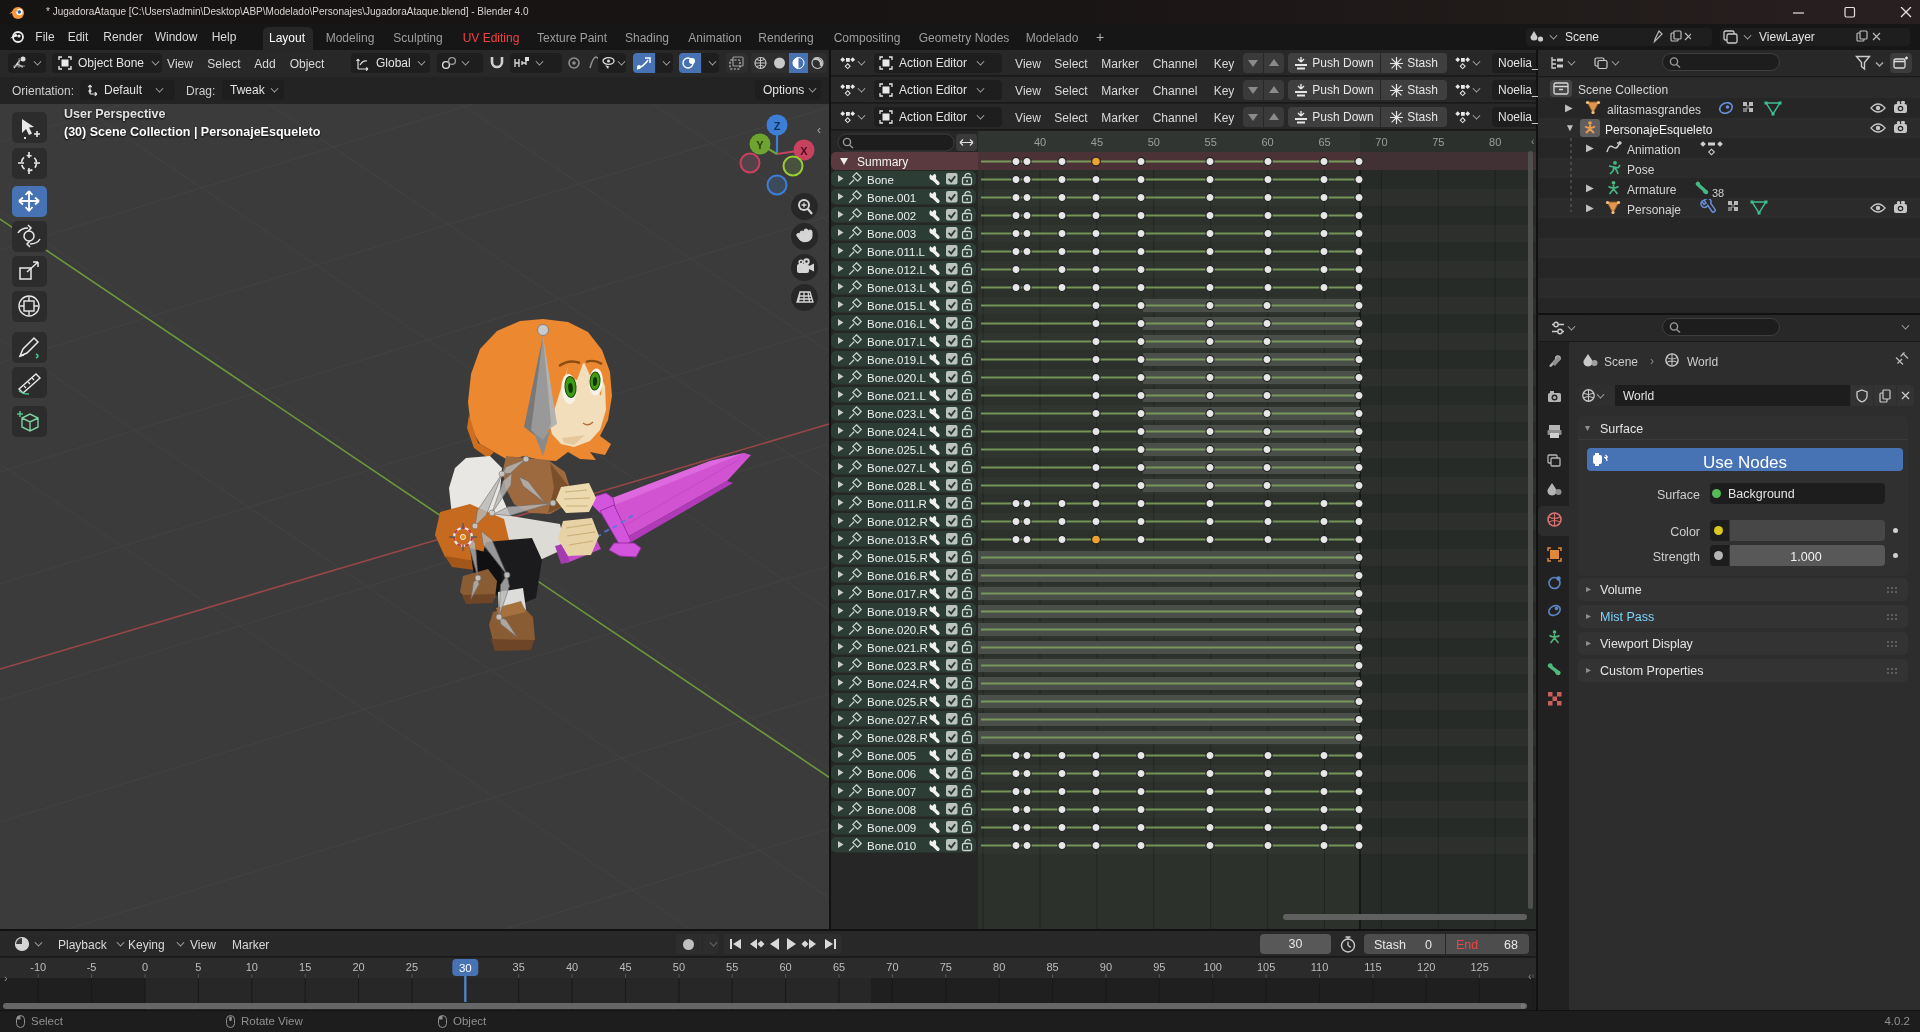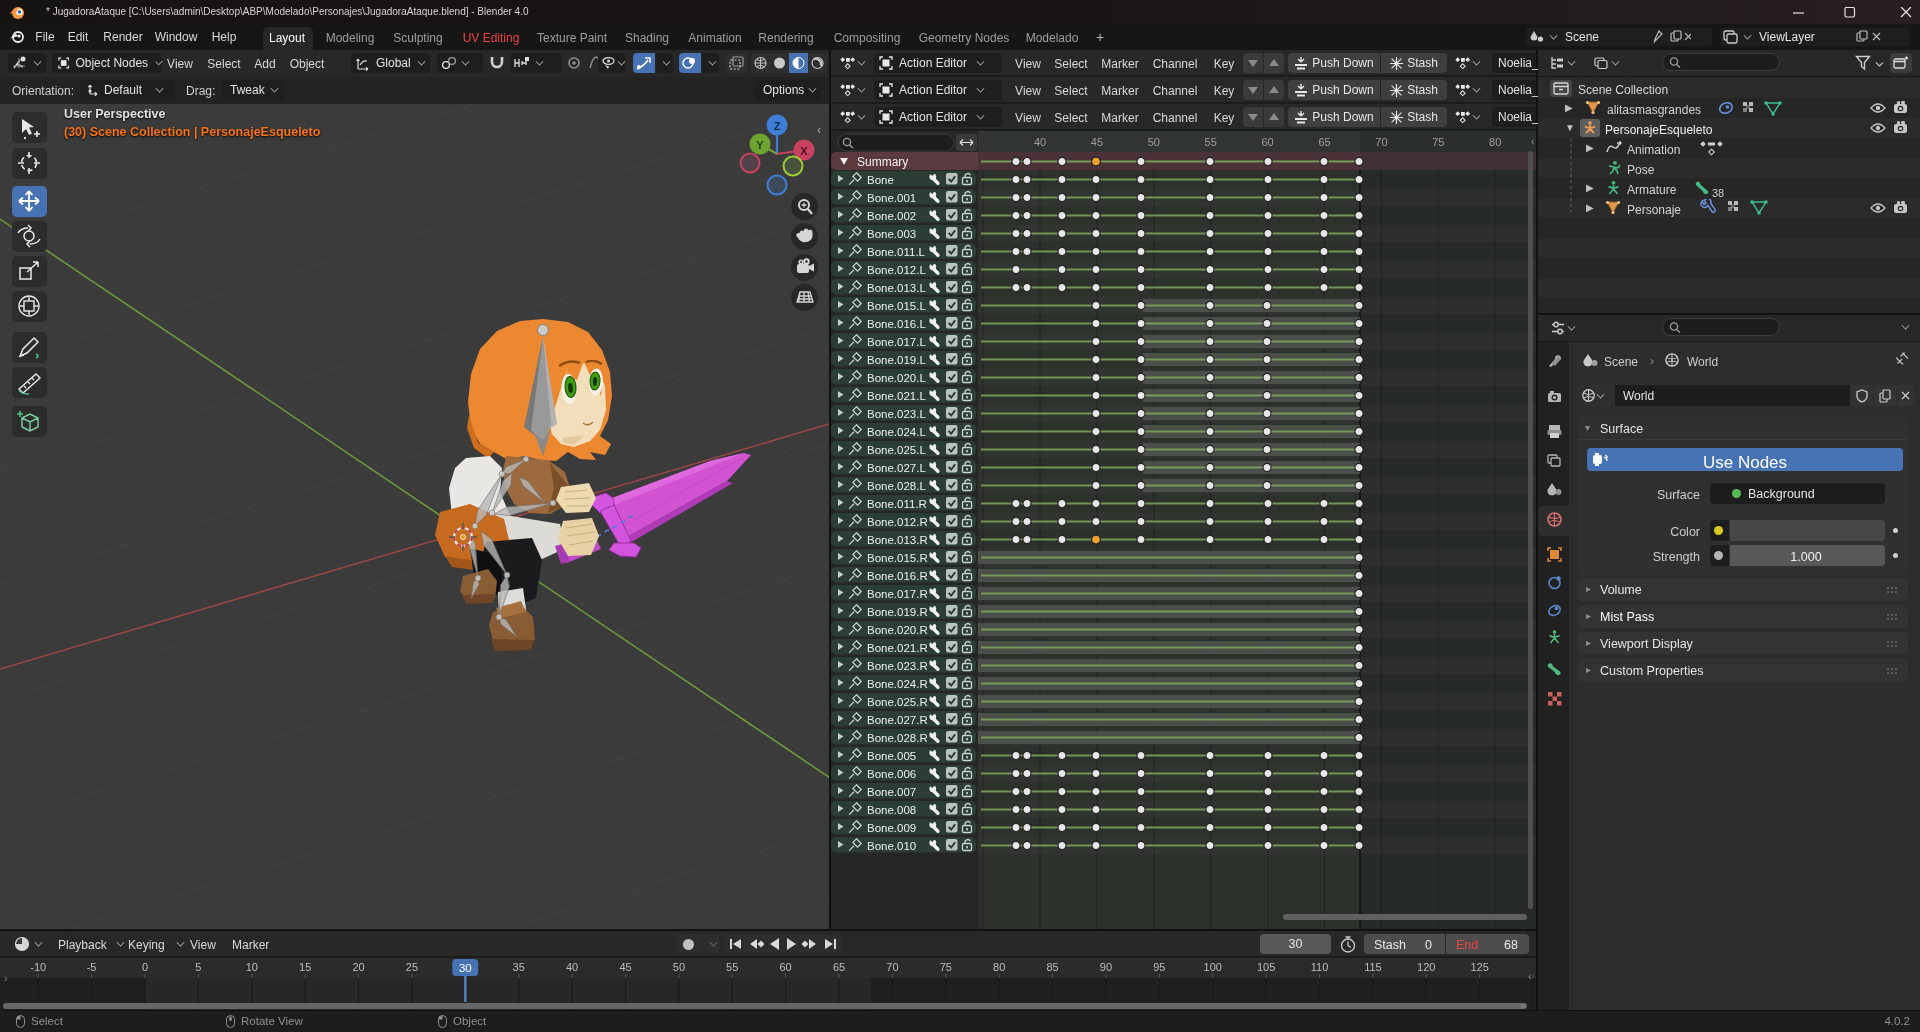--- a/index.html
+++ b/index.html
@@ -88,21 +88,21 @@
       <path d="M2 13 L8 5 M5 9 l6 3" stroke="#ddd" stroke-width="1.4" fill="none"></path>
   <path d="M1 11 h12 M7 3 v10" stroke="#888" stroke-width="1"></path>
     </svg>
  <span class="chev"></span>
 </div>
 <div class="fld" style="left:52px;top:53px;width:110px;height:20px;padding-left:6px">
  <svg width="14" height="14" viewBox="0 0 14 14" style="position:static">
   <rect x="3.5" y="3.5" width="7" height="7" fill="#e8e8e8"></rect>
   <path d="M1 4 V1 h3 M10 1 h3 v3 M13 10 v3 h-3 M4 13 H1 v-3" stroke="#e8e8e8" stroke-width="1.4" fill="none"></path>
     </svg>
- <span style="margin-left:6px">Object Nodes</span>
+ <span style="margin-left:6px">Object Bone</span>
     <span class="chev" style="margin-left:8px"></span>
 </div>
 <div class="txt" style="left:180px;top:58px;transform:translateX(-50%)">View</div>
 <div class="txt" style="left:224px;top:58px;transform:translateX(-50%)">Select</div>
 <div class="txt" style="left:265px;top:58px;transform:translateX(-50%)">Add</div>
 <div class="txt" style="left:307px;top:58px;transform:translateX(-50%)">Object</div>
 <div class="fld" style="left:351px;top:53px;width:79px;height:20px;padding-left:5px">
  <svg width="15" height="15" viewBox="0 0 15 15" style="position:static">
   <path d="M2 13 V3 M2 13 H12 M2 3 l-1.5 2 M2 3 l1.5 2 M12 13 l-2-1.5 M12 13 l-2 1.5" stroke="#ddd" stroke-width="1.2" fill="none"></path>
   <path d="M4 9 q3-5 7-4" stroke="#ddd" stroke-width="1.2" fill="none"></path>
@@ -309,21 +309,21 @@
     <circle cx="553" cy="399" r="3" fill="#cfcfcf" stroke="#777" stroke-width="0.8" opacity="0.85"></circle>
     <circle cx="507" cy="471" r="3" fill="#cfcfcf" stroke="#777" stroke-width="0.8" opacity="0.85"></circle>
     <circle cx="499" cy="513" r="3" fill="#cfcfcf" stroke="#777" stroke-width="0.8" opacity="0.85"></circle>
     <circle cx="478" cy="474" r="3" fill="#cfcfcf" stroke="#777" stroke-width="0.8" opacity="0.85"></circle>
     <circle cx="463" cy="433" r="9" fill="none" stroke="#e8e8e8" stroke-width="2.2"></circle>
     <circle cx="463" cy="433" r="9" fill="none" stroke="#c23b3b" stroke-width="2.2" stroke-dasharray="4 4"></circle>
     <path d="M463 419 v6 M463 441 v6 M449 433 h6 M471 433 h6" stroke="#5a5a5a" stroke-width="1.5"></path>
     <circle cx="463" cy="433" r="2.6" fill="#e8941f" stroke="#fff" stroke-width="0.8"></circle>
   </svg>
 <div class="txt" style="left:64px;top:108px;color:#e2e2e2;font-size:12.5px;font-weight:bold;text-shadow:0 1px 2px #000">User Perspective</div>
-<div class="txt" style="left:64px;top:126px;color:#f97316;font-size:12.5px;font-weight:bold;text-shadow:0 1px 2px #000">(30) Scene Collection | PersonajeEsqueleto</div>
+<div class="txt" style="left:64px;top:126px;color:#ffffff;font-size:12.5px;font-weight:bold;text-shadow:0 1px 2px #000">(30) Scene Collection | PersonajeEsqueleto</div>
 <div class="ab" style="left:12px;top:112px;width:35px;height:31px;background:#2c2c2c;border-radius:5px"></div>
 <svg style="left:12px;top:112px" width="35" height="31" viewBox="0 0 35 31">
     <path d="M10 7 l0 14 4-4 3 6 3-1.5-3-6 5-0.5z" fill="#e8e8e8"></path>
     <path d="M22 22 h6 m-3-3 v6 M14 26 h-2 m1-1 v2" stroke="#e8e8e8" stroke-width="1.6"></path>
   </svg>
 <div class="ab" style="left:12px;top:148px;width:35px;height:31px;background:#2c2c2c;border-radius:5px"></div>
 <svg style="left:12px;top:148px" width="35" height="31" viewBox="0 0 35 31">
     <circle cx="17" cy="15" r="7.5" fill="none" stroke="#e8e8e8" stroke-width="1.6" stroke-dasharray="5 3.2"></circle>
     <path d="M17 4 v6 M17 20 v6 M6 15 h6 M22 15 h6" stroke="#e8e8e8" stroke-width="1.6"></path>
   </svg>
@@ -1494,21 +1494,21 @@
 <div class="ab" style="left:1578px;top:439px;width:330px;height:1px;background:#3a3a3a"></div>
 <div class="ab" style="left:1587px;top:448px;width:316px;height:23px;background:#4772b3;border-radius:4px"></div>
 <svg style="left:1592px;top:452px" width="17" height="15" viewBox="0 0 17 15">
  <rect x="1" y="3" width="9" height="9" rx="2" fill="#fff"></rect>
     <rect x="3" y="1" width="4" height="3" fill="#fff"></rect>
     <rect x="3" y="11" width="4" height="3" fill="#fff"></rect>
  <path d="M12 5 a4 4 0 0 1 3 4 m-1.5-6 l1.8 2 -2.2 1.4" fill="none" stroke="#fff" stroke-width="1.2"></path>
   </svg>
 <div class="txt" style="left:1745px;top:454px;transform:translateX(-50%);color:#fff;font-size:17px">Use Nodes</div>
 <div class="txt" style="left:1700px;top:489px;transform:translateX(-100%);color:#cdcdcd;font-size:12.5px">Surface</div>
-<div class="fld" style="left:1710px;top:483px;width:175px;height:21px;padding-left:22px;background:#1d1d1d">
+<div class="fld" style="left:1710px;top:483px;width:175px;height:21px;padding-left:2px;background:#1d1d1d">
  <span style="display:inline-block;width:9px;height:9px;border-radius:50%;background:#55bb55"></span>
  <span style="margin-left:7px;font-size:12.5px">Background</span>
   </div>
 <div class="txt" style="left:1700px;top:526px;transform:translateX(-100%);color:#cdcdcd;font-size:12.5px">Color</div>
 <div class="ab" style="left:1710px;top:520px;width:19px;height:21px;background:#1d1d1d;border-radius:4px 0 0 4px"></div>
 <span style="position:absolute;left:1714px;top:526px;width:9px;height:9px;border-radius:50%;background:#d8c820"></span>
 <div class="ab" style="left:1730px;top:520px;width:155px;height:21px;background:#474747;border-radius:0 4px 4px 0"></div>
 <span style="position:absolute;left:1893px;top:528px;width:5px;height:5px;border-radius:50%;background:#cfcfcf"></span>
 <div class="txt" style="left:1700px;top:551px;transform:translateX(-100%);color:#cdcdcd;font-size:12.5px">Strength</div>
 <div class="ab" style="left:1710px;top:545px;width:19px;height:21px;background:#1d1d1d;border-radius:4px 0 0 4px"></div>
@@ -1526,21 +1526,21 @@
         <circle cx="6" cy="2" r="1"></circle>
         <circle cx="10" cy="2" r="1"></circle>
         <circle cx="2" cy="6" r="1"></circle>
         <circle cx="6" cy="6" r="1"></circle>
         <circle cx="10" cy="6" r="1"></circle>
       </g>
     </svg>
   </div>
 <div class="ab" style="left:1578px;top:605px;width:330px;height:23px;background:#333333;border-radius:5px"></div>
 <div class="txt" style="left:1586px;top:611px;color:#8f8f8f;font-size:10px">▸</div>
-<div class="txt" style="left:1600px;top:611px;color:#ffffff;font-size:12.5px">Mist Pass</div>
+<div class="txt" style="left:1600px;top:611px;color:#7dd3fc;font-size:12.5px">Mist Pass</div>
 <div class="ab" style="left:1886px;top:613px">
     <svg width="14" height="8" viewBox="0 0 14 8" style="position:static">
       <g fill="#6e6e6e">
         <circle cx="2" cy="2" r="1"></circle>
         <circle cx="6" cy="2" r="1"></circle>
         <circle cx="10" cy="2" r="1"></circle>
         <circle cx="2" cy="6" r="1"></circle>
         <circle cx="6" cy="6" r="1"></circle>
         <circle cx="10" cy="6" r="1"></circle>
       </g>

